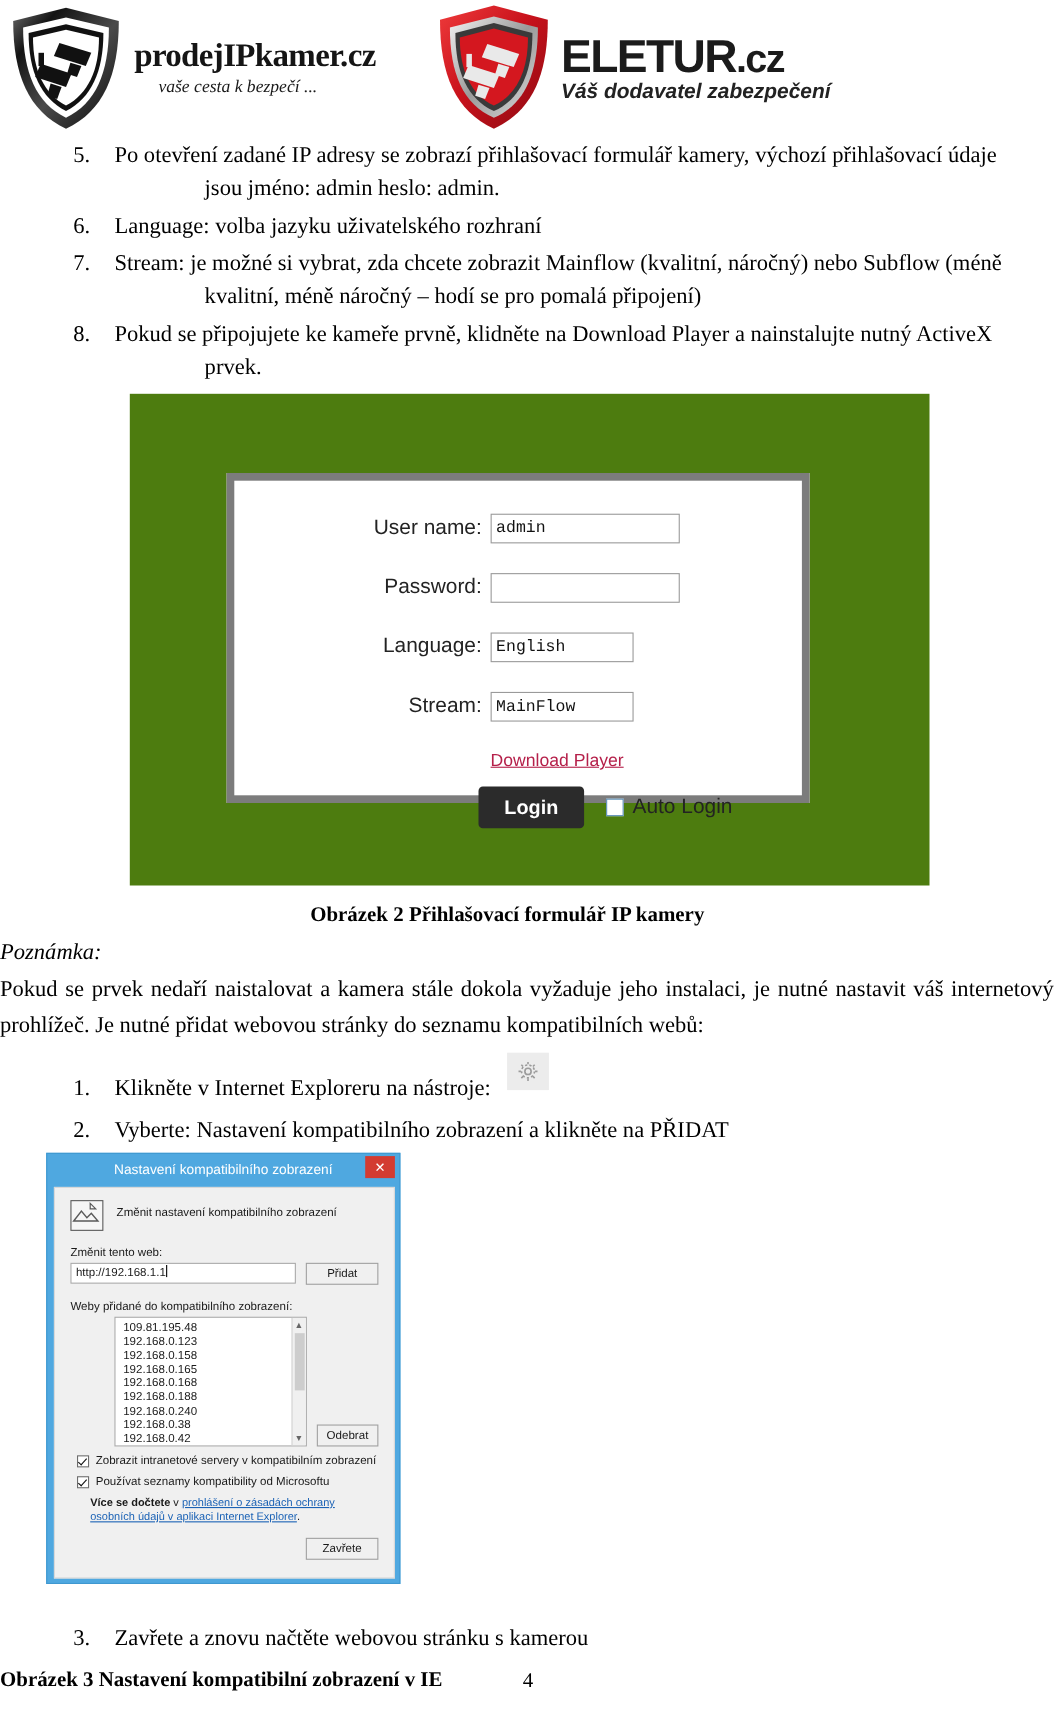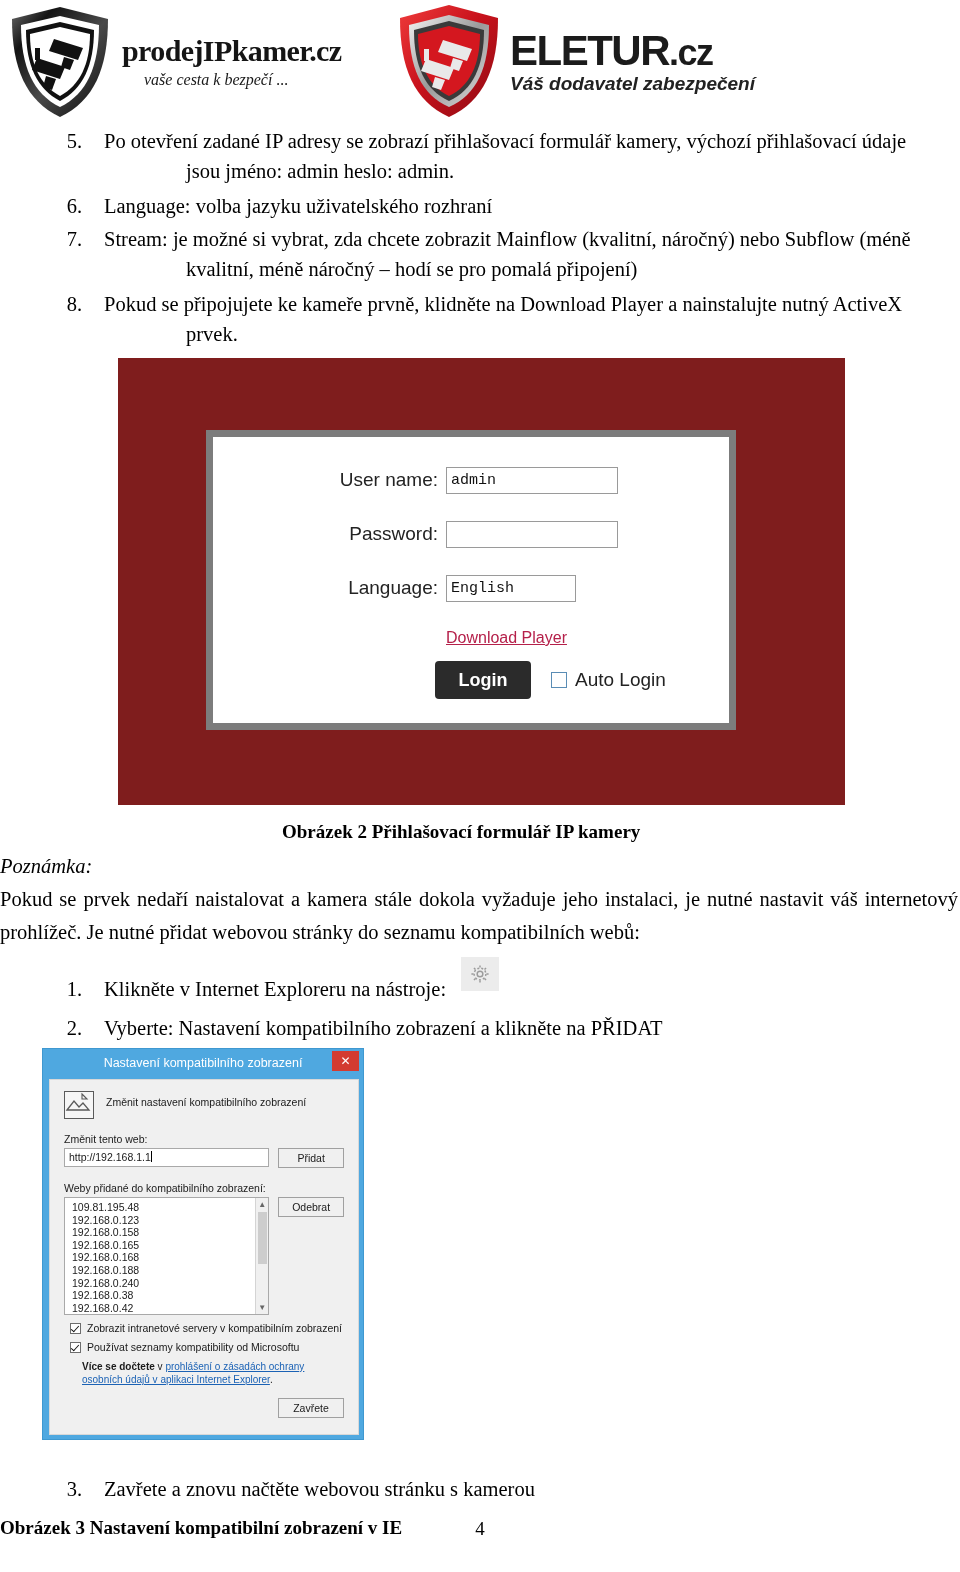--- a/index.html
+++ b/index.html
@@ -103,21 +103,21 @@
     font-weight: bold;
     line-height: 24px;
     white-space: nowrap;
   }
 
   
   .login-shot {
     position: absolute;
     left: 118px; top: 358px;
     width: 727px; height: 447px;
-    background: #7f1d1d;
+    background: #4d7c0f;
     overflow: hidden;
   }
   .login-panel {
     position: absolute;
     left: 88px; top: 72px;
     width: 530px; height: 300px;
     background: #ffffff;
     border: 7px solid #7c7c7c;
     box-sizing: border-box;
   }
@@ -302,21 +302,21 @@
   }
   .ie-btn {
     width: 66px; height: 20px;
     background: #f0f0f0;
     border: 1px solid #a0a0a0;
     box-sizing: border-box;
     font-size: 10.5px;
     display: flex; align-items: center; justify-content: center;
     margin-left: 9px;
   }
-  .ie-listrow { display: flex; align-items: flex-start; }
+  .ie-listrow { display: flex; align-items: flex-end; margin-left: 40px; }
   .ie-list {
     position: relative;
     width: 206px; height: 118px;
     background: #fff;
     border: 1px solid #a9a9a9;
     box-sizing: border-box;
     overflow: hidden;
   }
   .ie-list ul { list-style: none; margin: 0; padding: 3px 0 0 7px; }
   .ie-list li {
@@ -506,20 +506,27 @@
         </div>
 
         <div class="lrow">
           <span class="llabel">Language:</span>
           <span class="lselect">
             <span>English</span>
             <span class="arrowbox"></span>
           </span>
         </div>
 
+        <div class="lrow">
+          <span class="llabel">Stream:</span>
+          <span class="lselect">
+            <span>MainFlow</span>
+            <span class="arrowbox"></span>
+          </span>
+        </div>
 
         <div class="dl-row">
           <span class="dl-link">Download Player</span>
         </div>
 
         <div class="btn-row">
           <span class="login-btn">Login</span>
           <span class="autologin">
             <span class="cbx"></span>
             <span>Auto Login</span>

